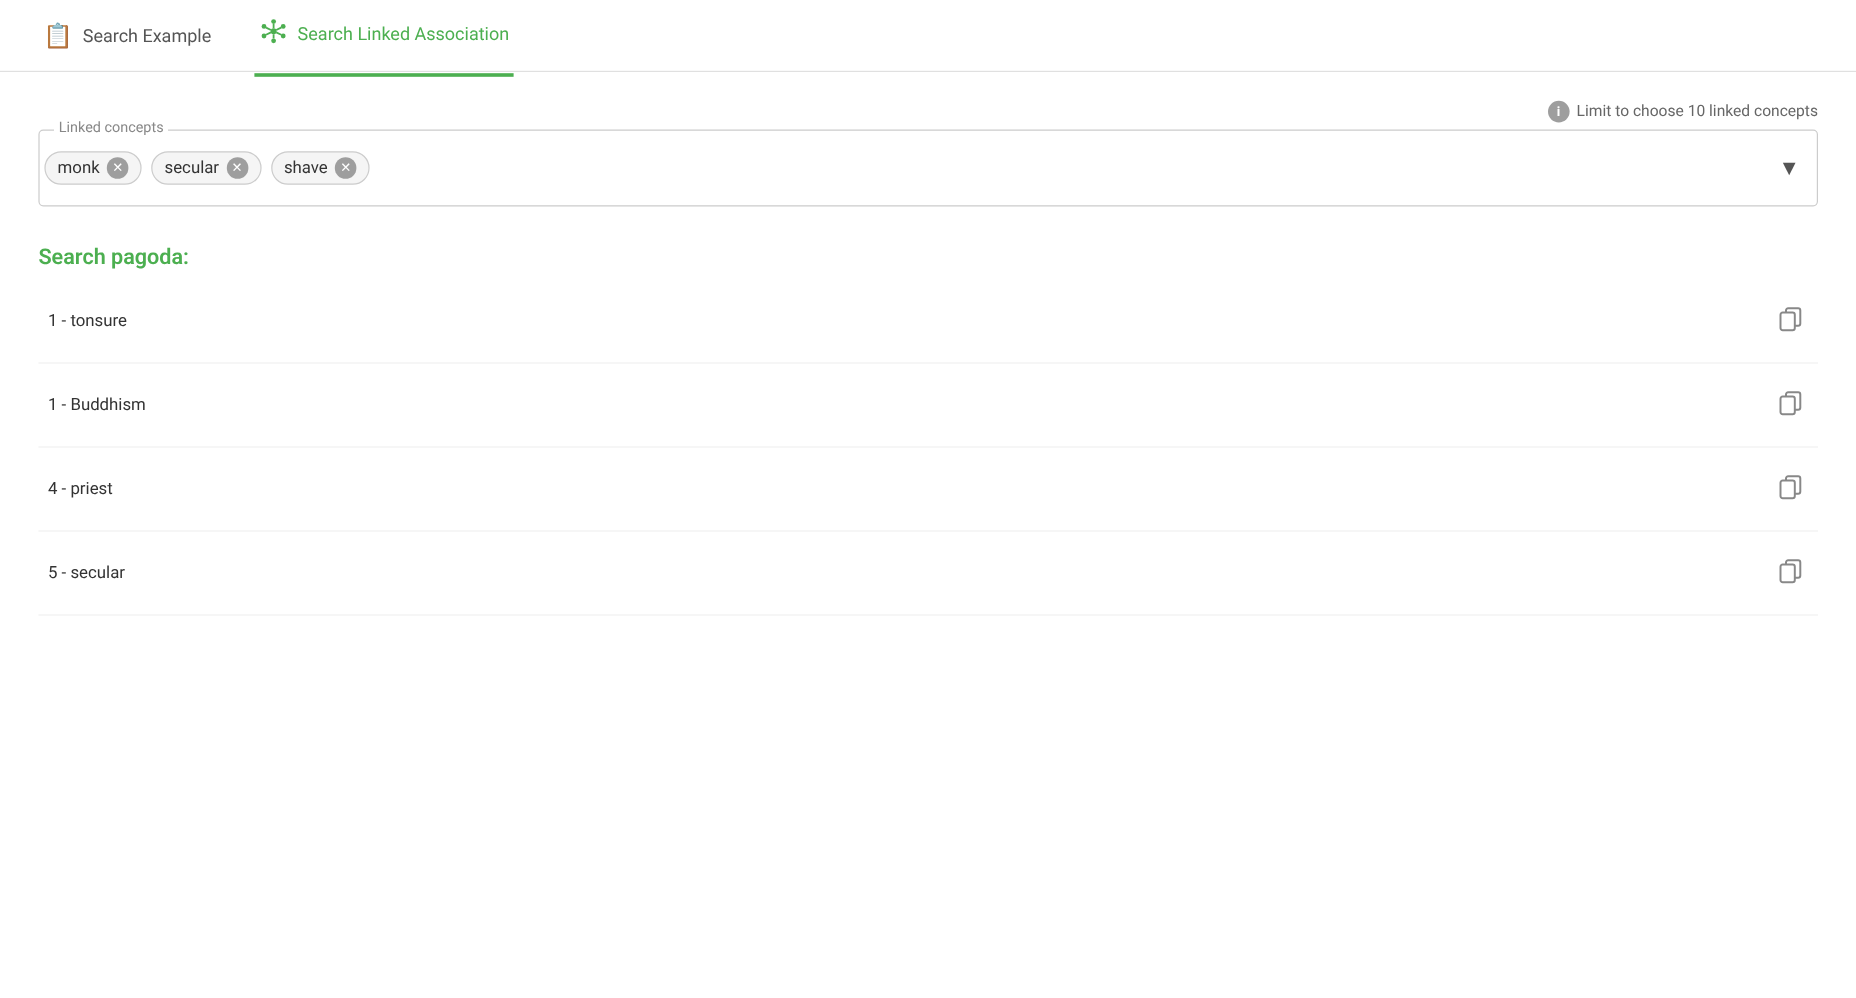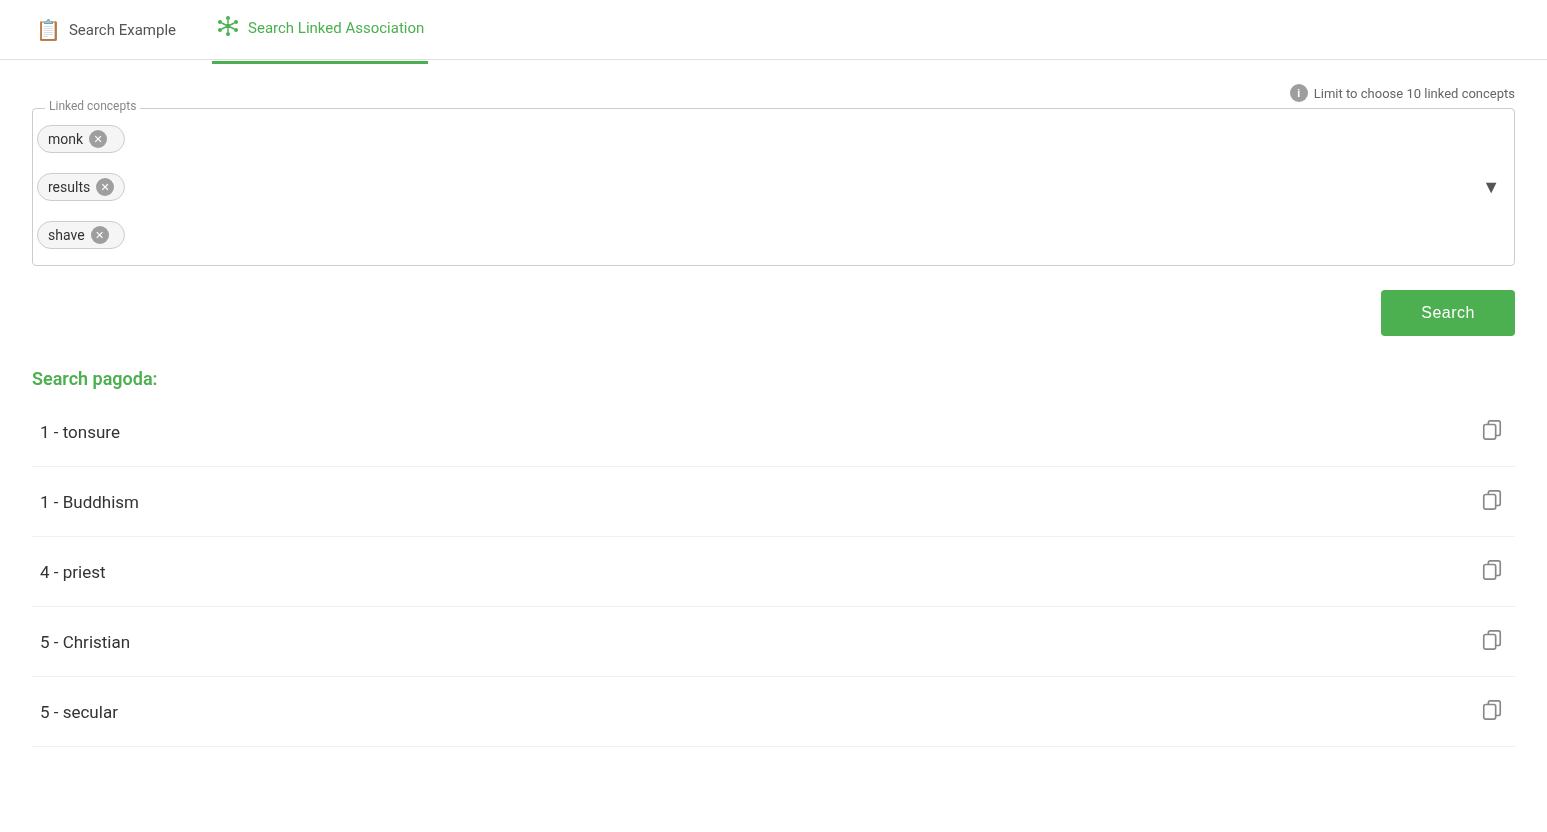--- a/index.html
+++ b/index.html
@@ -146,21 +146,21 @@
       font-weight: 600;
       margin-top: 32px;
       margin-bottom: 8px;
     }
     .result-row {
       display: flex;
       align-items: center;
       justify-content: space-between;
       padding: 18px 8px;
       border-bottom: 1px solid #f0f0f0;
-      font-size: 17px;
+      font-size: 14px;
       color: #333;
     }
     .result-row:first-child {
       border-top: none;
     }
   </style>
 </head>
 <body>
 
 <header class="header">
@@ -196,41 +196,38 @@
 <main class="main">
 
   <div class="limit-note">
     <span class="info-icon">i</span>
     <span>Limit to choose 10 linked concepts</span>
   </div>
 
   <div class="linked-concepts-container">
     <span class="linked-concepts-label">Linked concepts</span>
 
-    <div id="tags-container" style="display:flex;flex-wrap:wrap;gap:20px;flex-direction:column;">
+    <div id="tags-container" style="display:flex;flex-wrap:wrap;gap:8px;">
         <span class="tag">
           <span>monk</span>
           <button class="remove-btn">✕</button>
         </span>
         <span class="tag">
-          <span>results</span>
+          <span>secular</span>
           <button class="remove-btn">✕</button>
         </span>
         <span class="tag">
           <span>shave</span>
           <button class="remove-btn">✕</button>
         </span>
       </div>
 
     <span class="dropdown-arrow">▼</span>
   </div>
 
-  <div class="search-btn-row">
-    <button class="search-btn">Search</button>
-  </div>
 
   <div class="results-title">Search pagoda:</div>
 
   <div id="results-list">
       <div class="result-row">
         <span>1 - tonsure</span>
         <button style="background: none; border: none; cursor: pointer; padding: 4px;">
       <svg width="22" height="22" viewBox="0 0 24 24" fill="none" xmlns="http://www.w3.org/2000/svg">
         <rect x="8" y="2" width="13" height="16" rx="2" stroke="#888" stroke-width="1.8" fill="white"></rect>
         <rect x="3" y="6" width="13" height="16" rx="2" stroke="#888" stroke-width="1.8" fill="white"></rect>
@@ -249,29 +246,20 @@
       <div class="result-row">
         <span>4 - priest</span>
         <button style="background: none; border: none; cursor: pointer; padding: 4px;">
       <svg width="22" height="22" viewBox="0 0 24 24" fill="none" xmlns="http://www.w3.org/2000/svg">
         <rect x="8" y="2" width="13" height="16" rx="2" stroke="#888" stroke-width="1.8" fill="white"></rect>
         <rect x="3" y="6" width="13" height="16" rx="2" stroke="#888" stroke-width="1.8" fill="white"></rect>
       </svg>
     </button>
       </div>
       <div class="result-row">
-        <span>5 - Christian</span>
-        <button style="background: none; border: none; cursor: pointer; padding: 4px;">
-      <svg width="22" height="22" viewBox="0 0 24 24" fill="none" xmlns="http://www.w3.org/2000/svg">
-        <rect x="8" y="2" width="13" height="16" rx="2" stroke="#888" stroke-width="1.8" fill="white"></rect>
-        <rect x="3" y="6" width="13" height="16" rx="2" stroke="#888" stroke-width="1.8" fill="white"></rect>
-      </svg>
-    </button>
-      </div>
-      <div class="result-row">
         <span>5 - secular</span>
         <button style="background: none; border: none; cursor: pointer; padding: 4px;">
       <svg width="22" height="22" viewBox="0 0 24 24" fill="none" xmlns="http://www.w3.org/2000/svg">
         <rect x="8" y="2" width="13" height="16" rx="2" stroke="#888" stroke-width="1.8" fill="white"></rect>
         <rect x="3" y="6" width="13" height="16" rx="2" stroke="#888" stroke-width="1.8" fill="white"></rect>
       </svg>
     </button>
       </div>
     </div>
 

